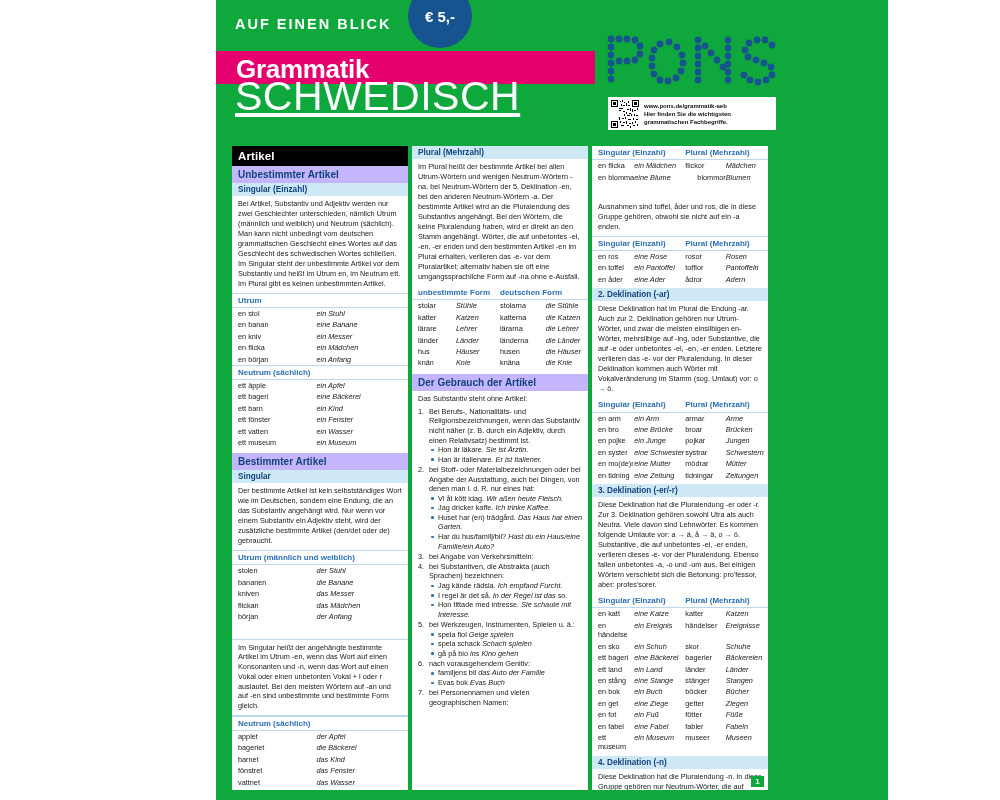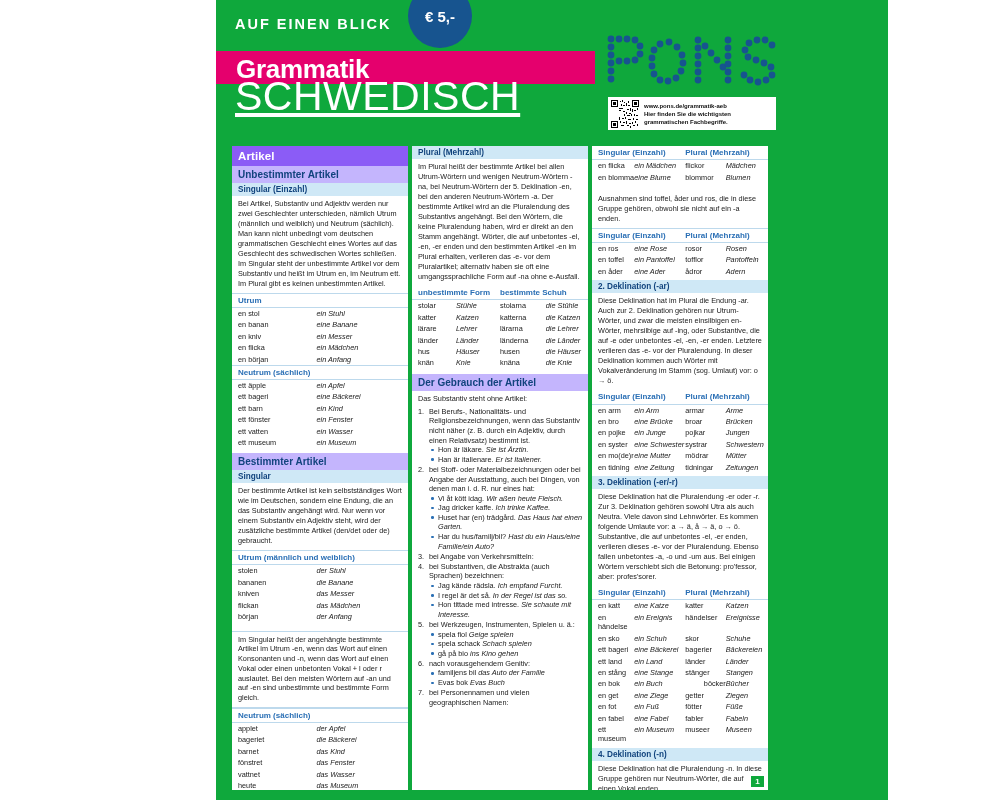--- a/index.html
+++ b/index.html
@@ -51,21 +51,21 @@
     position:absolute;left:16px;top:146px;width:536px;height:644px;
     display:flex;gap:4px;
   }
   .col{
     width:176px;background:#ffffff;box-sizing:border-box;position:relative;
     overflow:hidden;
   }
 
   
   .h1b{
-    background:#8b5cf6;color:#ffffff;font-size:11.5px;font-weight:bold;
+    background:#000000;color:#ffffff;font-size:11.5px;font-weight:bold;
     padding:4px 5px 4px 6px;letter-spacing:0.1px;
   }
   .h2b{
     background:#c4b5fd;color:#11437d;font-size:10px;font-weight:bold;
     padding:3px 5px 3px 6px;
   }
   .h3b{
     background:#cfe8f6;color:#11437d;font-size:8.2px;font-weight:bold;
     padding:2px 5px 2px 6px;
   }
@@ -104,21 +104,21 @@
     position:relative;padding-left:9px;font-size:7.3px;line-height:9.6px;
   }
   ul.bl>li:before{
     content:"";position:absolute;left:2px;top:3.6px;width:2.6px;height:2.6px;
     border-radius:50%;background:#2a6fb5;
   }
   li i{font-style:italic;}
 
   .note{
     font-size:7.3px;line-height:9.8px;color:#1a1a1a;padding:3px 6px 4px 6px;
-    border-top:1px solid #bdd9ec;border-bottom:1px solid #bdd9ec;margin-top:8px;
+    border-top:1px solid #bdd9ec;border-bottom:1px solid #bdd9ec;margin-top:16px;
   }
   .spacer{height:5px;}
   .spacer2{height:3px;}
 
   
   .pagenum{
     position:absolute;right:4px;bottom:3px;width:13px;height:11px;background:#0fa83c;
     color:#ffffff;font-size:8px;font-weight:bold;display:flex;
     align-items:center;justify-content:center;
   }
@@ -411,21 +411,21 @@
       </div>
 
       <div class="col">
         <div class="h3b">Plural (Mehrzahl)</div>
         <div class="p">Im Plural heißt der bestimmte Artikel bei allen Utrum-Wörtern und wenigen Neutrum-Wörtern -na, bei Neutrum-Wörtern der 5. Deklination -en, bei den anderen Neutrum-Wörtern -a. Der bestimmte Artikel wird an die Pluralendung des Substantivs angehängt. Bei den Wörtern, die keine Pluralendung haben, wird er direkt an den Stamm angehängt. Wörter, die auf unbetontes -el, -en, -er enden und den bestimmten Artikel -en im Plural erhalten, verlieren das -e- vor dem Pluralartikel; alternativ haben sie oft eine umgangssprachliche Form auf -na ohne e-Ausfall.</div>
 
         <table class="wt">
           <tbody>
             <tr class="hdrrow">
               <td class="sv" colspan="2">unbestimmte Form</td>
-              <td colspan="2">bestimmte Schuh</td>
+              <td colspan="2">deutschen Form</td>
             </tr>
           </tbody>
           <tbody id="t-c2-plural">
               <tr>
                 <td class="sv" style="width: 25%;">stolar</td>
                 <td class="de" style="width: 25%;">Stühle</td>
                 <td style="width: 26%;">stolarna</td>
                 <td class="de" style="width: 24%;">die Stühle</td>
               </tr>
               <tr>
@@ -525,21 +525,21 @@
           <tbody id="t-c3-1">
               <tr>
                 <td class="sv" style="width: 24%;">en flicka</td>
                 <td class="de" style="width: 29%;">ein Mädchen</td>
                 <td style="width: 23%;">flickor</td>
                 <td class="de" style="width: 24%;">Mädchen</td>
               </tr>
               <tr>
                 <td class="sv" style="width: 24%;">en blomma</td>
                 <td class="de" style="width: 29%;">eine Blume</td>
-                <td style="width: 23%;">blommor</td>
+                <td style="width: 23%; text-align: right;">blommor</td>
                 <td class="de" style="width: 24%;">Blumen</td>
               </tr>
             </tbody>
         </table>
         <div class="note" style="border-top:none">Ausnahmen sind toffel, åder und ros, die in diese Gruppe gehören, obwohl sie nicht auf ein -a enden.</div>
 
         <table class="wt">
           <tbody>
             <tr class="hdrrow">
               <td class="sv" colspan="2">Singular (Einzahl)</td>
@@ -661,21 +661,21 @@
               </tr>
               <tr>
                 <td class="sv" style="width: 24%;">en stång</td>
                 <td class="de" style="width: 29%;">eine Stange</td>
                 <td style="width: 23%;">stänger</td>
                 <td class="de" style="width: 24%;">Stangen</td>
               </tr>
               <tr>
                 <td class="sv" style="width: 24%;">en bok</td>
                 <td class="de" style="width: 29%;">ein Buch</td>
-                <td style="width: 23%; text-align: right;">böcker</td>
+                <td style="width: 23%;">böcker</td>
                 <td class="de" style="width: 24%;">Bücher</td>
               </tr>
               <tr>
                 <td class="sv" style="width: 24%;">en get</td>
                 <td class="de" style="width: 29%;">eine Ziege</td>
                 <td style="width: 23%;">getter</td>
                 <td class="de" style="width: 24%;">Ziegen</td>
               </tr>
               <tr>
                 <td class="sv" style="width: 24%;">en fot</td>

